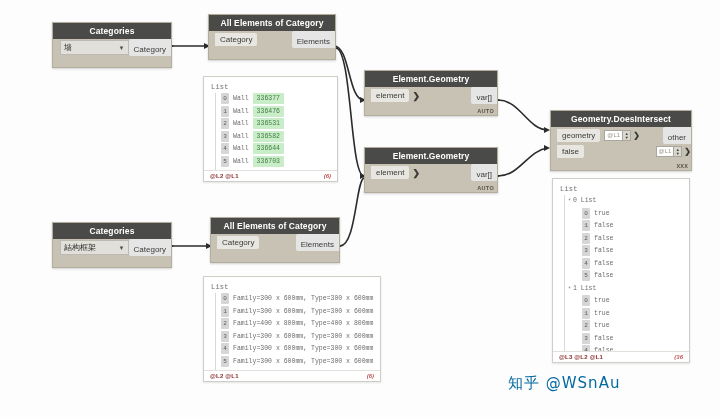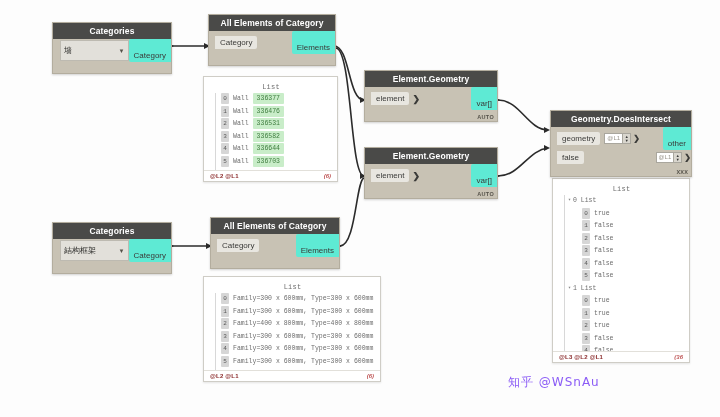--- a/index.html
+++ b/index.html
@@ -54,24 +54,24 @@
   }
   .port-in {
     background: #e8e6e0;
     color: #3a3a38;
     font-size: 8px;
     padding: 2px 5px 2px 5px;
     white-space: nowrap;
     border-radius: 0 2px 2px 0;
   }
   .port-out {
-    background: #5eead4;
+    background: #e5e5e5;
     color: #3a3a38;
     font-size: 8px;
-    padding: 12px 5px 2px 5px;
+    padding: 6px 5px 2px 5px;
     white-space: nowrap;
     border-radius: 2px 0 0 2px;
     margin-left: auto;
   }
   .port-mid-chev {
     color: #3a3a38;
     font-size: 9px;
     font-weight: bold;
     padding: 0 3px;
   }
@@ -172,21 +172,20 @@
   }
   .watch-inner {
     padding: 6px 6px 2px 7px;
     overflow: hidden;
   }
   .watch-title {
     font-size: 7px;
     color: #6d6d6d;
     margin-bottom: 2px;
     letter-spacing: 0.2px;
-    text-align: center;
   }
   .w-row {
     display: flex;
     align-items: center;
     font-size: 6.5px;
     line-height: 11px;
     color: #6d6d6d;
     margin-bottom: 1.5px;
     white-space: nowrap;
   }
@@ -238,22 +237,22 @@
     align-items: center;
     padding: 2px 6px 2px 6px;
     font-size: 6px;
     font-family: "Liberation Sans", sans-serif;
   }
   .foot-levels { color: #8a2a2a; font-weight: bold; letter-spacing: 0.2px; }
   .foot-count { color: #c05a5a; font-style: italic; font-weight: bold; }
   .watermark {
     position: absolute;
     z-index: 20;
-    color: #8b5cf6;
-    font-size: 12px;
+    color: #0369a1;
+    font-size: 15px;
     font-family: "DejaVu Sans", sans-serif;
     white-space: nowrap;
     letter-spacing: 1px;
   }
 </style>
 </head>
 <body>
 
 <div id="canvas">
 

